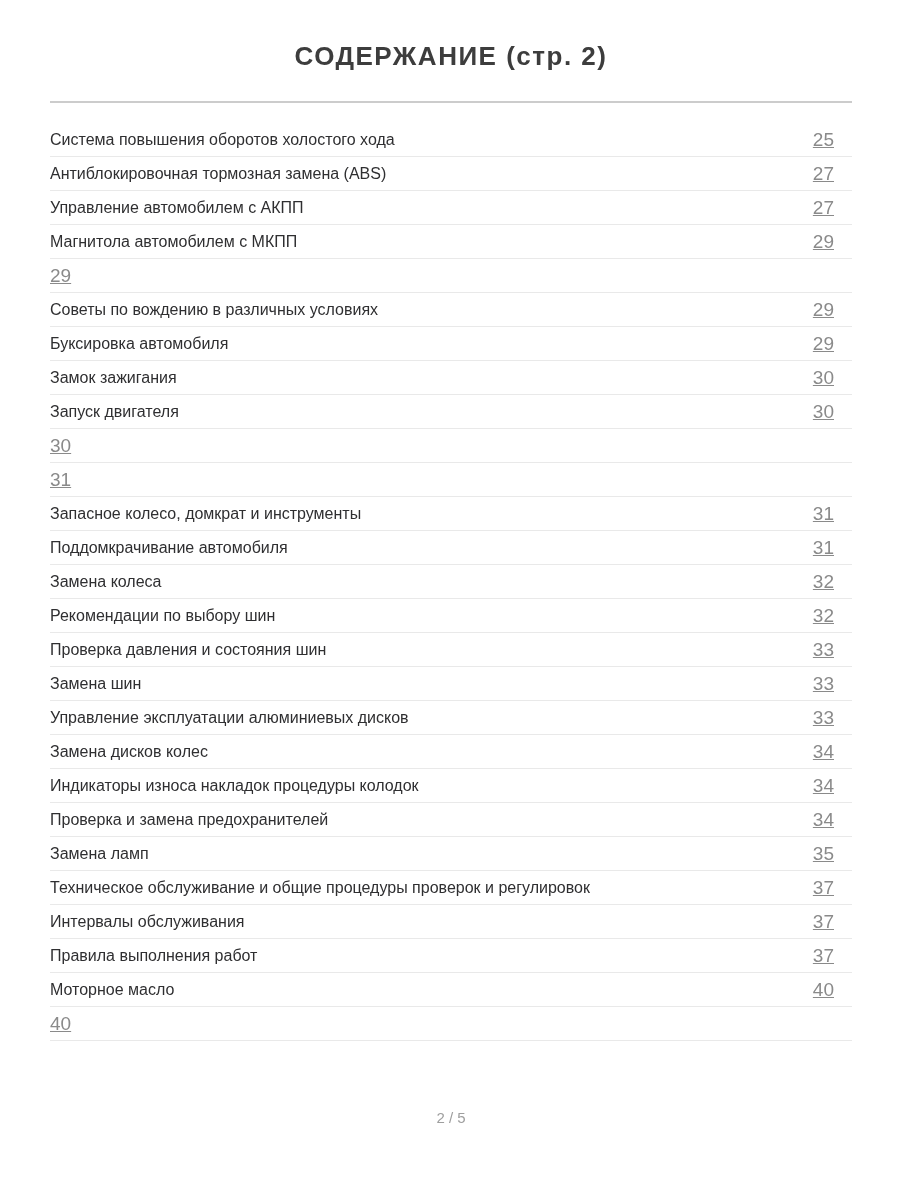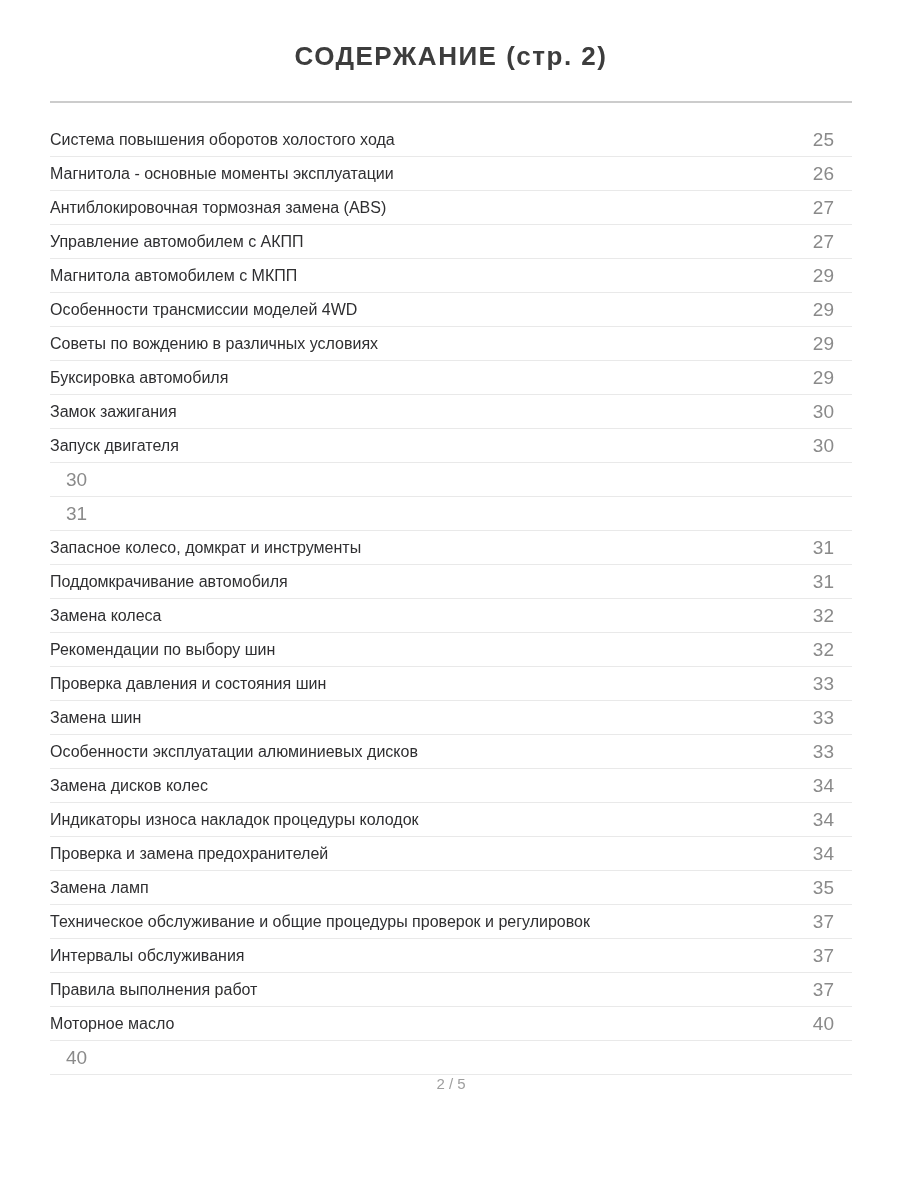--- a/index.html
+++ b/index.html
@@ -53,23 +53,24 @@
     line-height: 22px;
     color: var(--c-item, #2f2f31);
     white-space: nowrap;
     text-align: center;
   }
   .toc-page {
     font-size: 19px;
     line-height: 22px;
     color: var(--c-page-num, #8a8a8a);
     flex-shrink: 0;
-    margin-left: 16px;
+    text-decoration: underline;
   }
   .pager {
+    margin-top: 68px;
     text-align: center;
     font-size: 15px;
     line-height: 18px;
     color: var(--c-footer, #9e9e9e);
   }
 </style>
 </head>
 <body>
 
 <div class="page">
@@ -78,37 +79,32 @@
 
   <hr class="header-divider">
 
   <div class="toc-list">
 
   <div class="toc-row">
       <span class="toc-label">Система повышения оборотов холостого хода</span>
       <span class="toc-page">25</span>
     </div>
       <div class="toc-row">
-      <span class="toc-label">Магнитола - основные моменты эксплуатации</span>
-      <span class="toc-page">26</span>
-    </div>
-      <div class="toc-row">
       <span class="toc-label">Антиблокировочная тормозная замена (ABS)</span>
       <span class="toc-page">27</span>
     </div>
       <div class="toc-row">
       <span class="toc-label">Управление автомобилем с АКПП</span>
       <span class="toc-page">27</span>
     </div>
       <div class="toc-row">
       <span class="toc-label">Магнитола автомобилем с МКПП</span>
       <span class="toc-page">29</span>
     </div>
       <div class="toc-row">
-      <span class="toc-label">Особенности трансмиссии моделей 4WD</span>
       <span class="toc-page">29</span>
     </div>
       <div class="toc-row">
       <span class="toc-label">Советы по вождению в различных условиях</span>
       <span class="toc-page">29</span>
     </div>
       <div class="toc-row">
       <span class="toc-label">Буксировка автомобиля</span>
       <span class="toc-page">29</span>
     </div>
@@ -144,21 +140,21 @@
     </div>
       <div class="toc-row">
       <span class="toc-label">Проверка давления и состояния шин</span>
       <span class="toc-page">33</span>
     </div>
       <div class="toc-row">
       <span class="toc-label">Замена шин</span>
       <span class="toc-page">33</span>
     </div>
       <div class="toc-row">
-      <span class="toc-label">Особенности эксплуатации алюминиевых дисков</span>
+      <span class="toc-label">Управление эксплуатации алюминиевых дисков</span>
       <span class="toc-page">33</span>
     </div>
       <div class="toc-row">
       <span class="toc-label">Замена дисков колес</span>
       <span class="toc-page">34</span>
     </div>
       <div class="toc-row">
       <span class="toc-label">Индикаторы износа накладок процедуры колодок</span>
       <span class="toc-page">34</span>
     </div>

